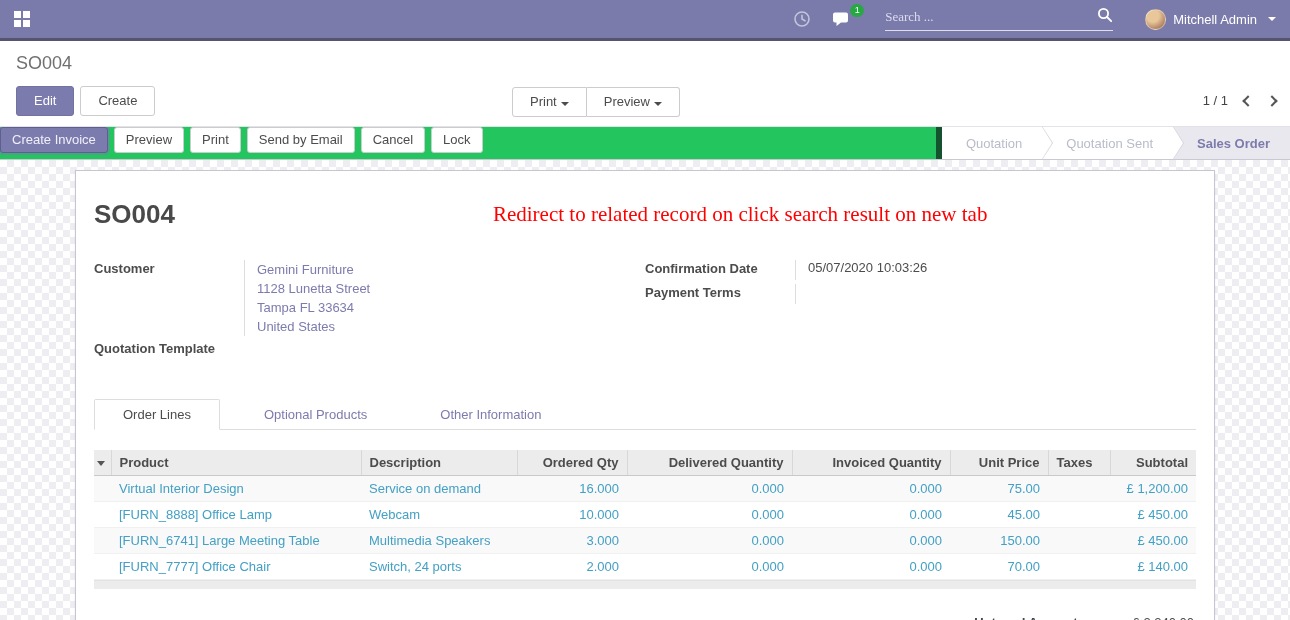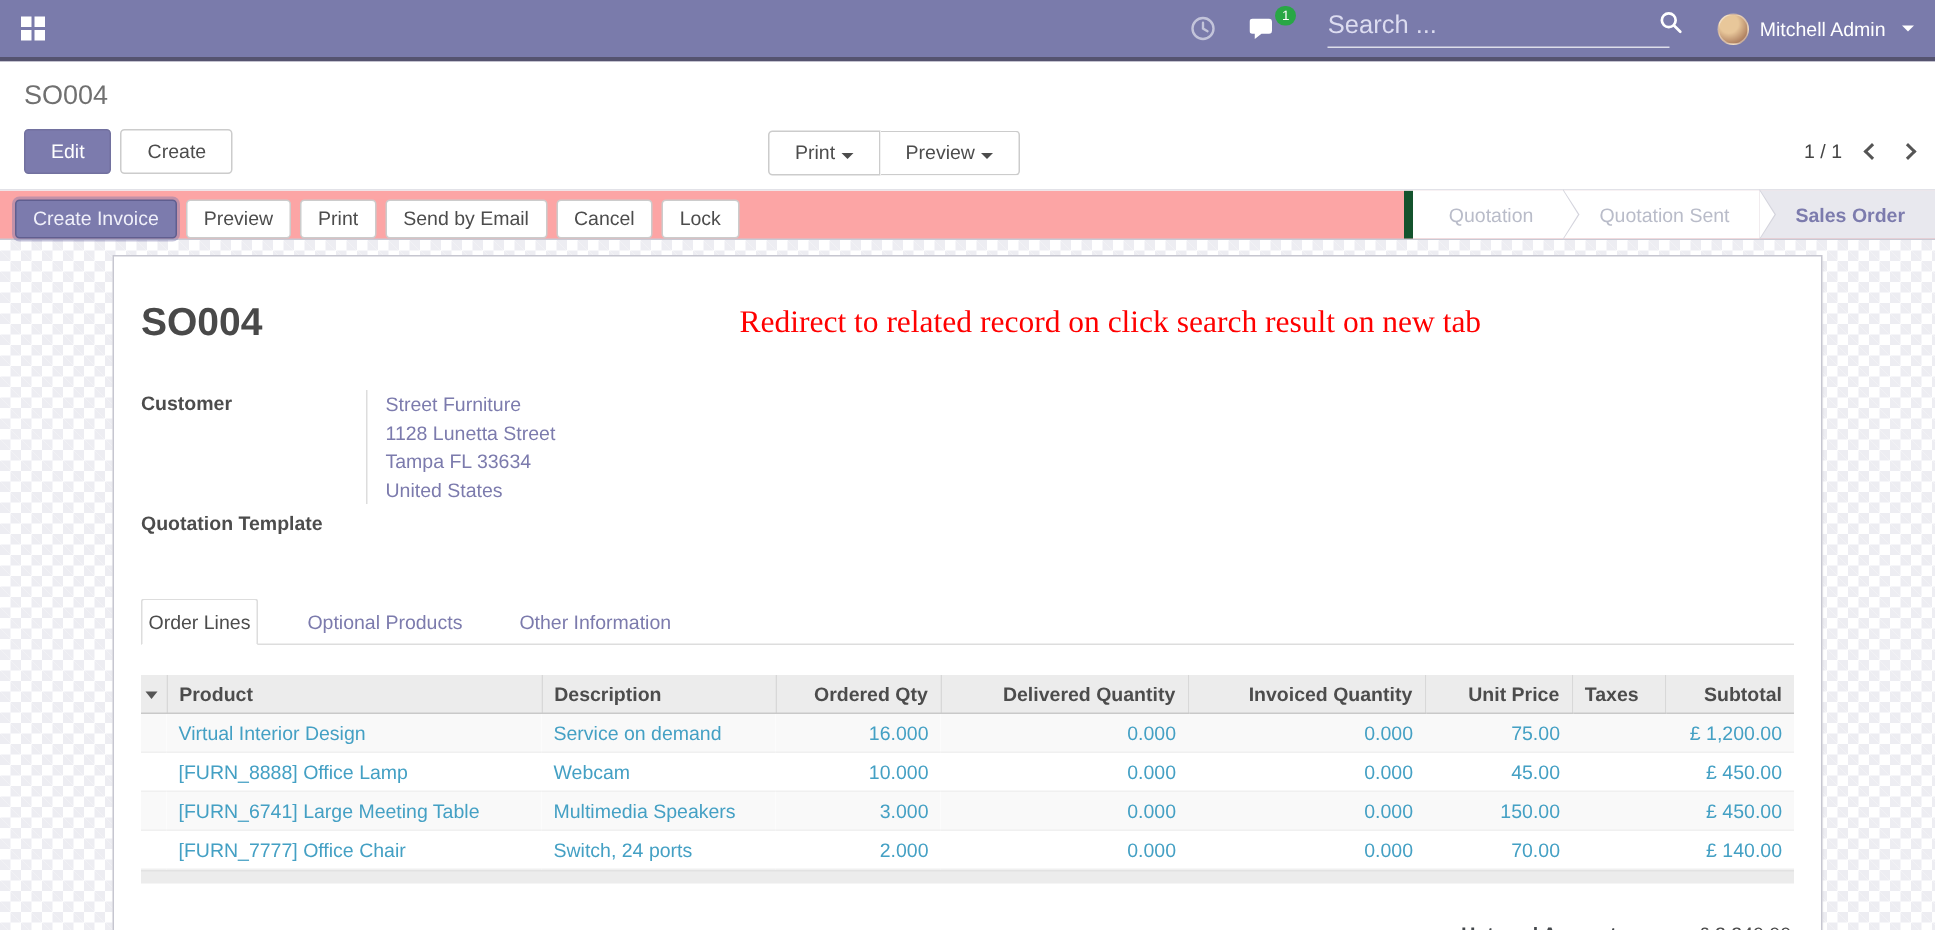--- a/index.html
+++ b/index.html
@@ -32,21 +32,21 @@
     border-radius: 8px; padding: 0 3px;
   }
   .searchbox {
     display: flex; align-items: center;
     width: 228px; margin: 0 10px;
     border-bottom: 1px solid rgba(255,255,255,.75);
     padding-bottom: 4px;
   }
   .searchbox input {
     flex: 1; background: transparent; border: none; outline: none;
-    color: #fff; font-size: 17px; font-family: Liberation Sans, sans-serif;
+    color: #fff; font-size: 13px; font-family: Liberation Serif, serif;
   }
   .searchbox input::placeholder { color: #dcdcf0; }
   .usermenu { display: flex; align-items: center; gap: 7px; cursor: pointer; }
   .avatar {
     width: 21px; height: 21px; border-radius: 50%;
     background: radial-gradient(circle at 35% 30%, #e8c79a 0 35%, #a9795a 80%, #7d5a43);
     border: 1px solid rgba(255,255,255,.4);
   }
   .caret-down {
     display: inline-block; width: 0; height: 0;
@@ -70,22 +70,22 @@
   .btn-group-center .btn:first-child { border-radius: 3px 0 0 3px; }
   .btn-group-center .btn:last-child { border-radius: 0 3px 3px 0; border-left: none; }
   .pager { position: absolute; right: 14px; top: 52px; display: flex; align-items: center; gap: 16px; color: #555; }
   .pager-count { font-size: 13px; color: #444; }
   .chev { display: inline-block; width: 8px; height: 8px; border-top: 2px solid #555; border-right: 2px solid #555; cursor: pointer; }
   .chev.left  { transform: rotate(-135deg); }
   .chev.right { transform: rotate(45deg); }
 
   
   .statusbar {
-    background: #fca5a5; border-bottom: 1px solid #c9c9d4;
-    height: 33px; display: flex; align-items: flex-end; padding-left: 10px;
+    background: #22c55e; border-bottom: 1px solid #c9c9d4;
+    height: 33px; display: flex; align-items: flex-start; 
   }
   .statusbar .btn { padding: 4px 11px; }
   .btn-invoice {
     background: #7c7bad; border: 1px solid #5f5e8f; color: #f0f0fa;
     box-shadow: 0 0 0 2px rgba(124,123,173,.45);
   }
   .pipeline { margin-left: auto; display: flex; align-self: stretch; align-items: stretch; border-left: 6px solid #14532d; }
   .state {
     position: relative; display: flex; align-items: center;
     padding: 0 20px 0 24px; background: #fff; color: #b9bcc9; font-size: 13px;
@@ -130,22 +130,22 @@
   .frow { display: flex; margin-bottom: 4px; }
   .flabel { width: 150px; font-weight: bold; color: #4c4c4c; padding-top: 1px; flex-shrink: 0; }
   .fvalue { border-left: 1px solid #ddd; padding-left: 12px; color: #7c7bad; min-height: 20px; flex: 1; }
   .fvalue.noline { border-left: none; }
   .fvalue .vline { line-height: 19px; cursor: pointer; }
   .fvalue.plain { color: #4c4c4c; }
 
   
   .tabs { display: flex; margin-top: 34px; border-bottom: 1px solid #ddd; }
   .tab {
-    padding: 7px 4px; color: #7c7bad; cursor: pointer; position: relative; top: 1px;
-    border: 1px solid transparent; margin-right: 28px;
+    padding: 7px 28px; color: #7c7bad; cursor: pointer; position: relative; top: 1px;
+    border: 1px solid transparent; margin-right: 15px;
   }
   .tab.active {
     color: #4c4c4c; background: #fff;
     border-color: #ddd #ddd #fff #ddd; border-radius: 2px 2px 0 0;
   }
 
   
   .olist { margin-top: 20px; }
   table { width: 100%; border-collapse: collapse; table-layout: fixed; font-size: 13px; }
   thead th {
@@ -248,29 +248,39 @@
     <div class="sheet-title-row">
       <h1 class="sheet-title">SO004</h1>
       <span class="annotation">Redirect to related record on click search result on new tab</span>
     </div>
 
     <div class="fields">
       <div class="fcol">
         <div class="frow">
           <span class="flabel">Customer</span>
           <div class="fvalue">
-            <div class="vline">Street Furniture</div>
+            <div class="vline">Gemini Furniture</div>
             <div class="vline">1128 Lunetta Street</div>
             <div class="vline">Tampa FL 33634</div>
             <div class="vline">United States</div>
           </div>
         </div>
         <div class="frow">
           <span class="flabel">Quotation Template</span>
           <div class="fvalue noline"></div>
+        </div>
+      </div>
+      <div class="fcol">
+        <div class="frow">
+          <span class="flabel">Confirmation Date</span>
+          <div class="fvalue plain">05/07/2020 10:03:26</div>
+        </div>
+        <div class="frow">
+          <span class="flabel">Payment Terms</span>
+          <div class="fvalue"></div>
         </div>
       </div>
     </div>
 
     <div class="tabs">
       <span class="tab active">Order Lines</span>
       <span class="tab">Optional Products</span>
       <span class="tab">Other Information</span>
     </div>
 

